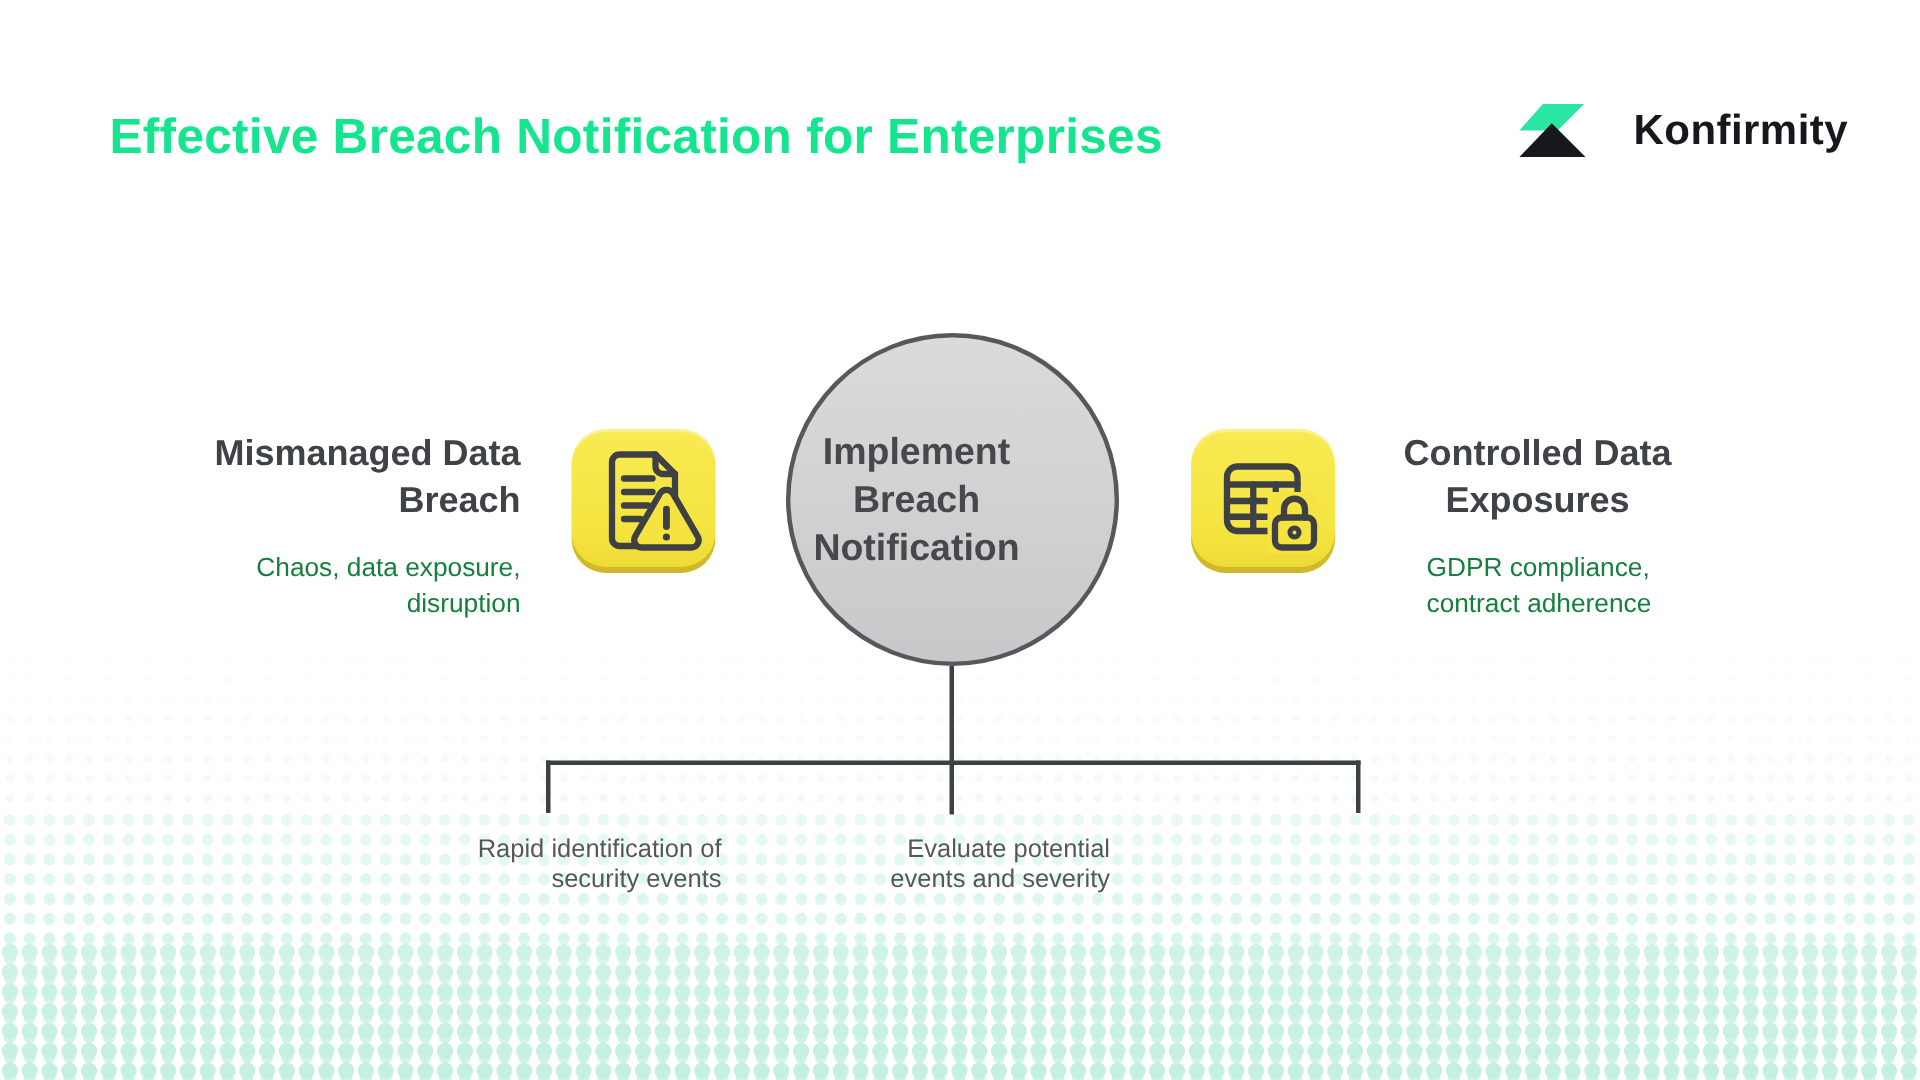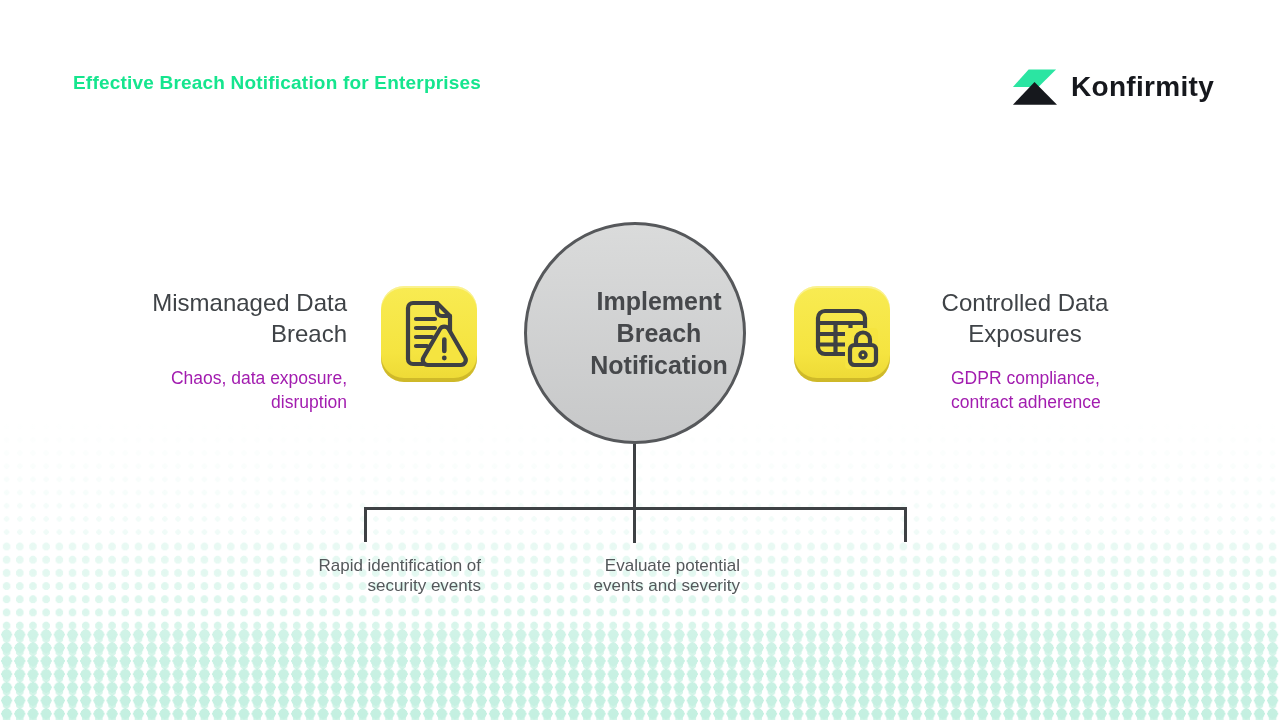--- a/index.html
+++ b/index.html
@@ -29,40 +29,40 @@
     background-size:13.2px 13.2px;
   }
   .dots-fade {
     top:420px; height:300px;
     background:linear-gradient(180deg,#ffffff 0%, rgba(255,255,255,0.8) 22%, rgba(255,255,255,0.45) 50%, rgba(255,255,255,0.1) 80%, rgba(255,255,255,0) 100%);
   }
 
   
   .page-title {
     position:absolute; left:73px; top:72px;
-    font-size:19px; font-weight:700; letter-spacing:0.2px;
+    font-size:33px; font-weight:700; letter-spacing:0.2px;
     color:#15E58E; margin:0;
   }
-  .logo { position:absolute; left:1011px; top:67px; display:flex; align-items:center; gap:13px; }
+  .logo { position:absolute; left:1011px; top:67px; display:flex; align-items:center; gap:31px; }
   .logo-mark { width:47px; height:40px; display:block; }
   .logo-text { font-size:28px; font-weight:600; color:#16181D; letter-spacing:0.3px; }
 
   
   .circle {
     position:absolute; left:524px; top:222px; width:222px; height:222px;
     border-radius:50%;
     background:linear-gradient(180deg,#DADBDB 0%, #C7C8C9 100%);
     border:3px solid #56585B; box-sizing:border-box;
-    display:flex; align-items:center; justify-content:flex-end; text-align:center;
+    display:flex; align-items:center; justify-content:flex-start; text-align:center;
   }
   .circle-label { width:168px; font-size:25px; font-weight:700; line-height:32px; color:#46484B; }
 
   
-  .node-title { position:absolute; font-size:24px; font-weight:400; color:#3F4347; line-height:31px; margin:0; }
-  .node-sub   { position:absolute; font-size:17.5px; color:#a21caf; line-height:24px; }
+  .node-title { position:absolute; font-size:24px; font-weight:700; color:#3F4347; line-height:31px; margin:0; }
+  .node-sub   { position:absolute; font-size:17.5px; color:#15803d; line-height:24px; }
   .left-title { right:933px; top:287px; width:240px; text-align:right; }
   .left-sub   { right:933px; top:366px; width:200px; text-align:right; }
   .right-title{ left:925px; top:287px; width:200px; text-align:center; }
   .right-sub  { left:951px; top:366px; width:180px; text-align:left; }
 
   
   .icon-tile {
     position:absolute; width:96px; height:96px; border-radius:23px;
     background:linear-gradient(180deg,#F8EB52 0%, #F5E440 70%, #EDD935 100%);
     box-shadow:inset 0 -4px 0 rgba(150,122,18,0.35), inset 0 2px 0 rgba(255,255,255,0.35);

